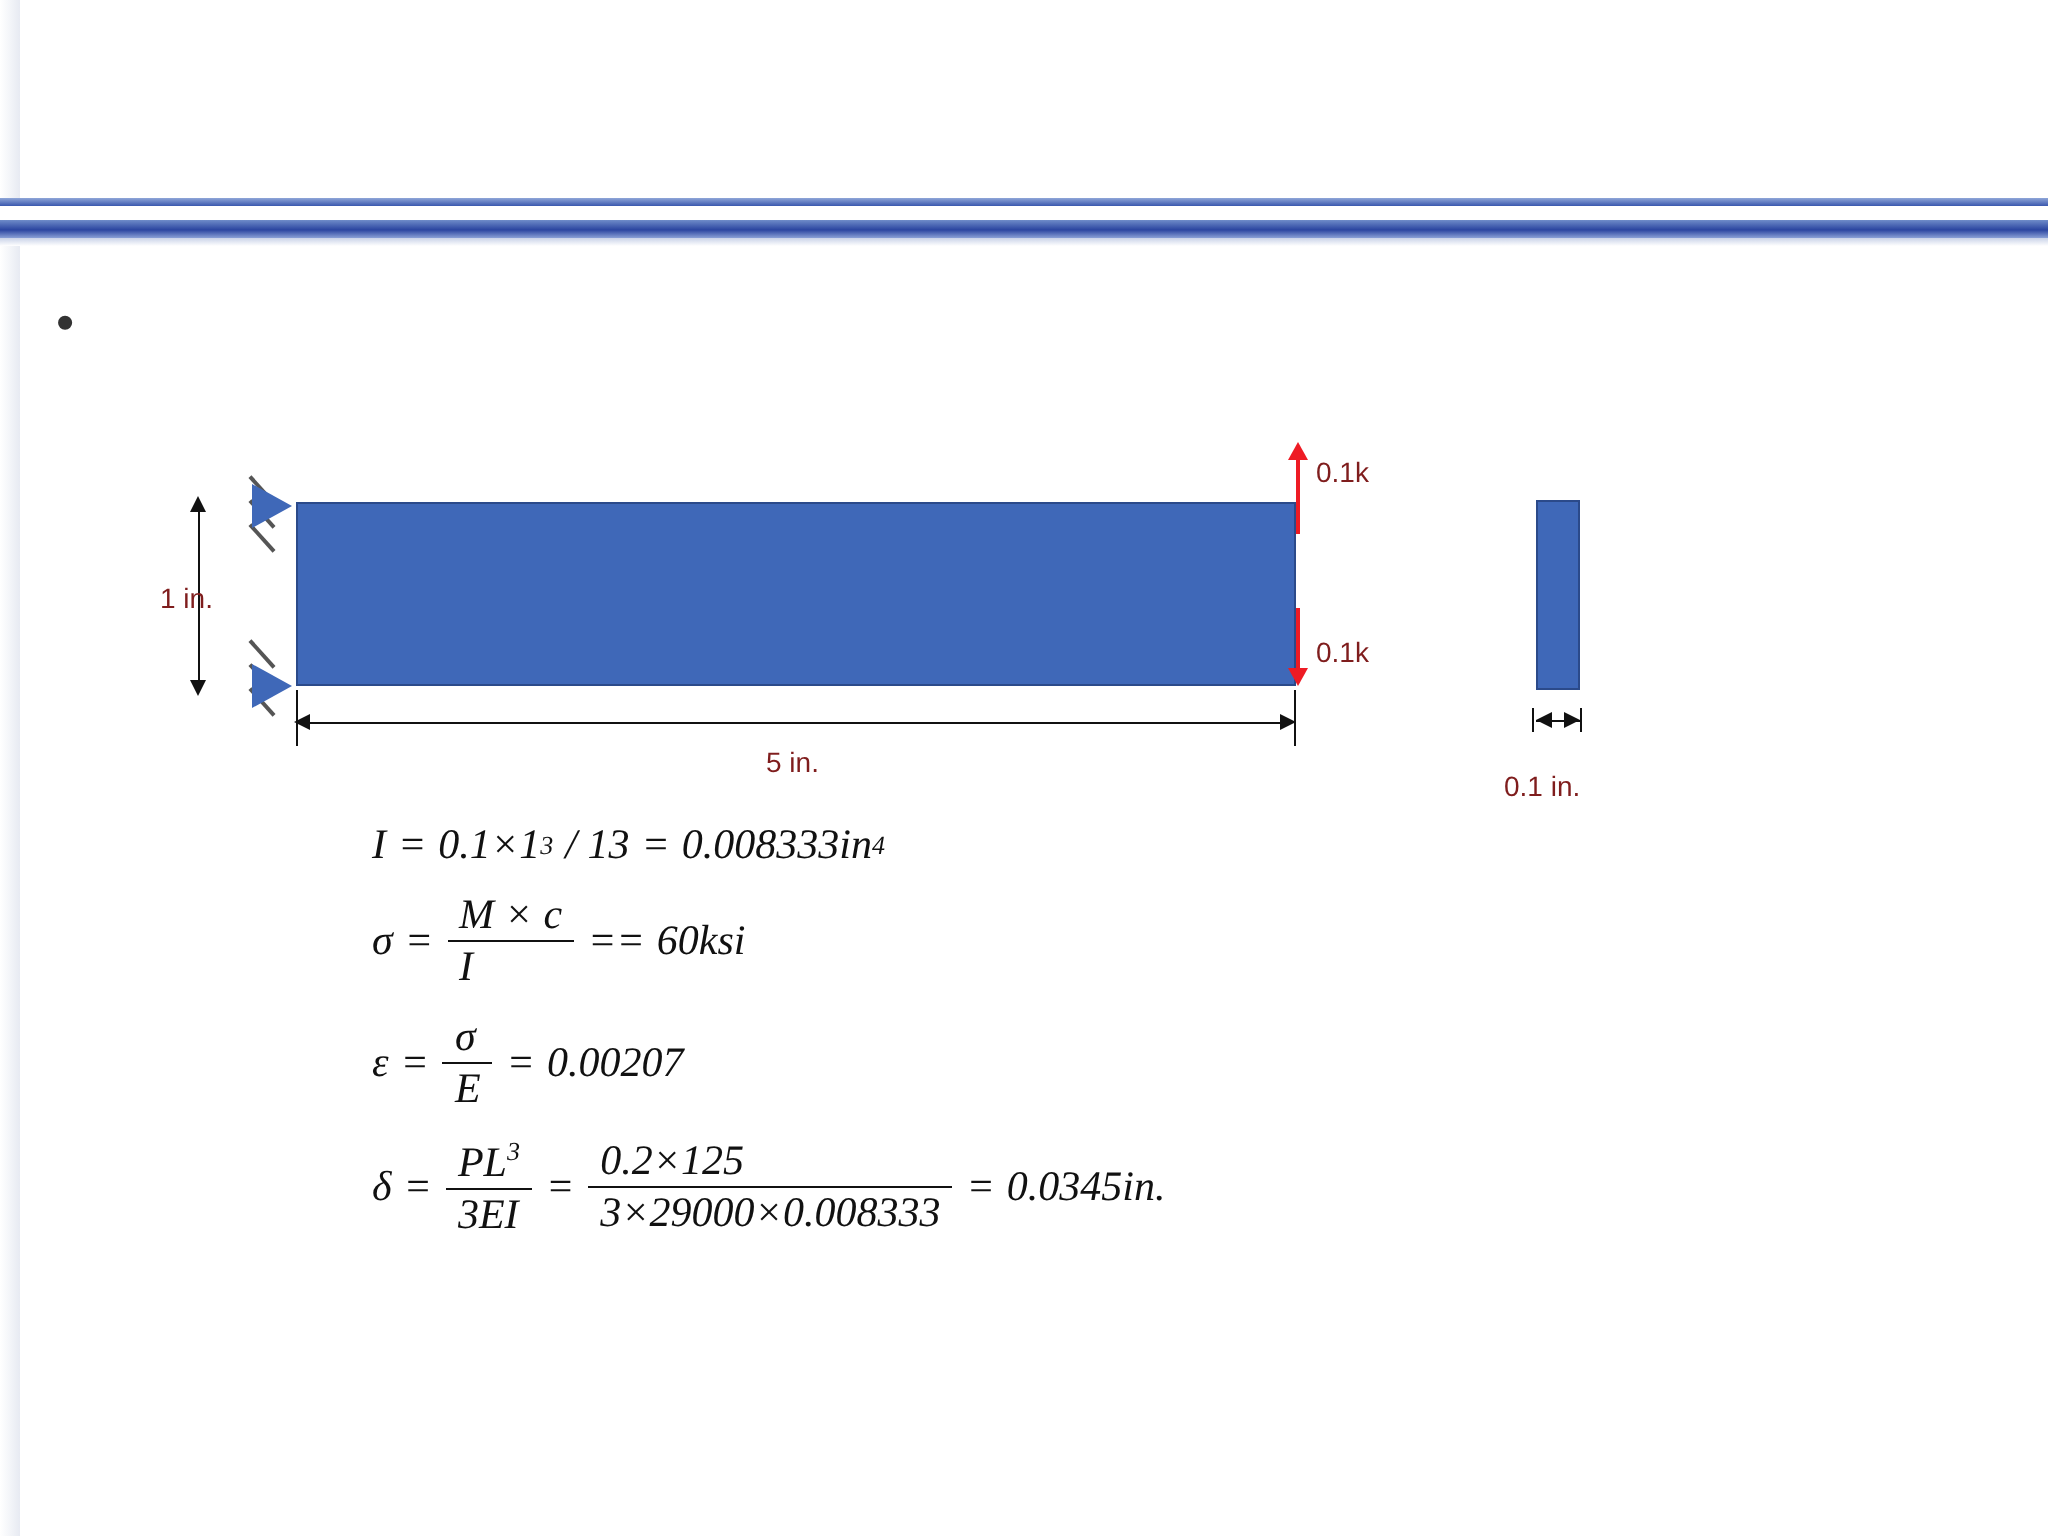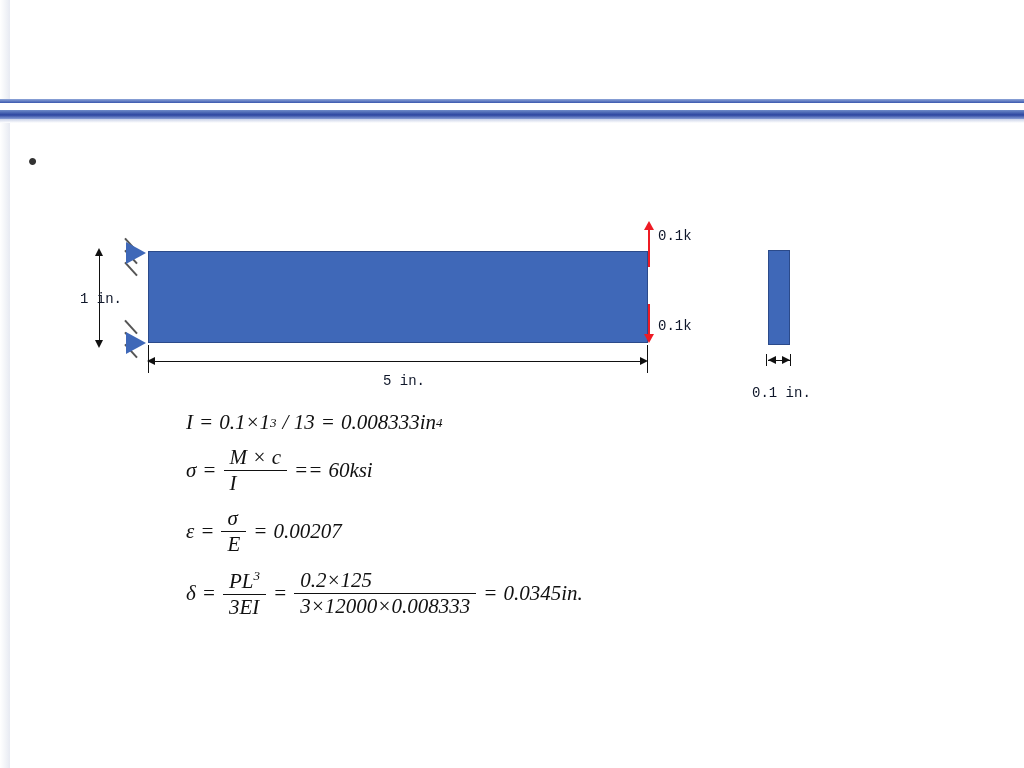--- a/index.html
+++ b/index.html
@@ -157,22 +157,22 @@
     position: absolute;
     width: 0; height: 0;
     border-left: 5px solid transparent;
     border-right: 5px solid transparent;
     border-top: 9px solid #ee1b24;
   }
 
   .dim-label {
     position: absolute;
     font-size: 14px;
-    color: #0f172a;
-    font-family: Liberation Mono, monospace;
+    color: #7f1d1d;
+    font-family: Liberation Sans, sans-serif;
     white-space: nowrap;
   }
 
   
   .vdim {
     position: absolute;
     width: 1px;
     background: #111111;
   }
   .vdim-head-top {
@@ -376,21 +376,21 @@
       <span class="gk">δ</span>
       <span class="sp"></span>
       <span>=</span>
       <span class="frac">
         <span class="num"><span>PL</span><sup class="ex">3</sup></span>
         <span class="den">3EI</span>
       </span>
       <span>=</span>
       <span class="frac">
         <span class="num">0.2×125</span>
-        <span class="den">3×12000×0.008333</span>
+        <span class="den">3×29000×0.008333</span>
       </span>
       <span>=</span>
       <span class="sp"></span>
       <span>0.0345in.</span>
     </div>
 
   </div>
 </div>
 
 </body></html>

